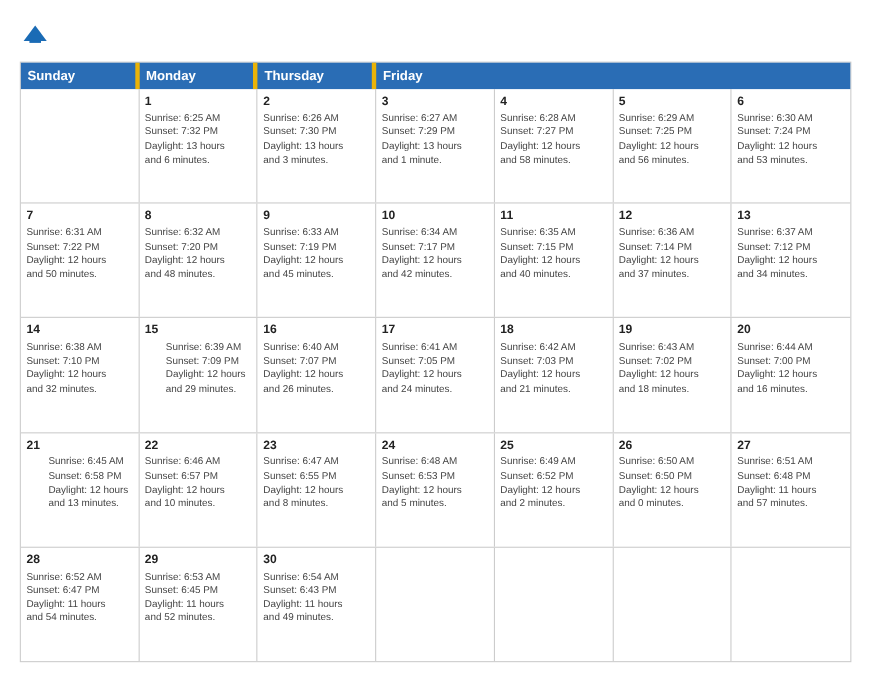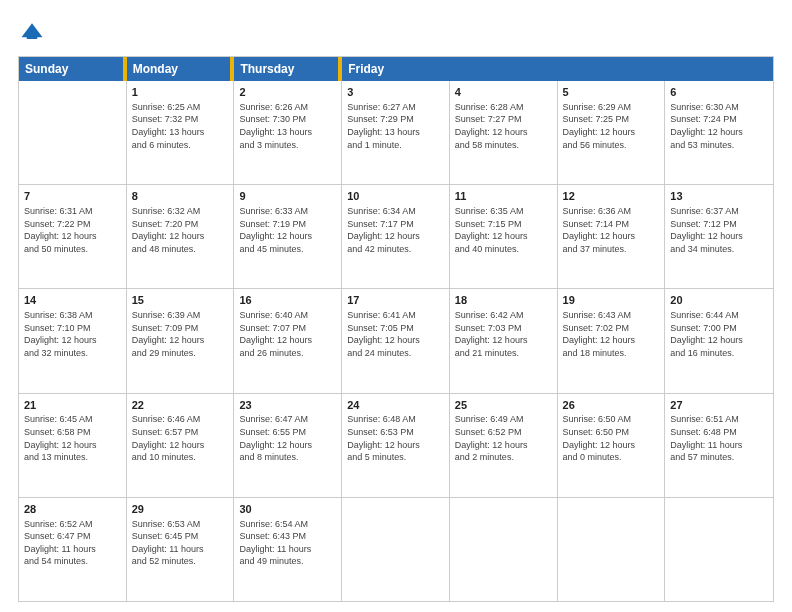--- a/index.html
+++ b/index.html
@@ -235,21 +235,21 @@
         <div class="cal-row">
           <div class="cal-cell">
             <span class="day-num">14</span>
             <div class="cell-info" style="white-space: pre-line;">Sunrise: 6:38 AM
 Sunset: 7:10 PM
 Daylight: 12 hours
 and 32 minutes.</div>
           </div>
           <div class="cal-cell">
             <span class="day-num">15</span>
-            <div class="cell-info" style="white-space: pre-line;">Sunrise: 6:39 AM
+            <div class="cell-info" style="white-space: pre-line; margin-left: 19px;">Sunrise: 6:39 AM
 Sunset: 7:09 PM
 Daylight: 12 hours
 and 29 minutes.</div>
           </div>
           <div class="cal-cell">
             <span class="day-num">16</span>
             <div class="cell-info" style="white-space: pre-line;">Sunrise: 6:40 AM
 Sunset: 7:07 PM
 Daylight: 12 hours
 and 26 minutes.</div>
@@ -279,21 +279,21 @@
             <span class="day-num">20</span>
             <div class="cell-info" style="white-space: pre-line;">Sunrise: 6:44 AM
 Sunset: 7:00 PM
 Daylight: 12 hours
 and 16 minutes.</div>
           </div>
         </div>
         <div class="cal-row">
           <div class="cal-cell">
             <span class="day-num">21</span>
-            <div class="cell-info" style="white-space: pre-line;">Sunrise: 6:45 AM
+            <div class="cell-info" style="white-space: pre-line; margin-left: 20px;">Sunrise: 6:45 AM
 Sunset: 6:58 PM
 Daylight: 12 hours
 and 13 minutes.</div>
           </div>
           <div class="cal-cell">
             <span class="day-num">22</span>
             <div class="cell-info" style="white-space: pre-line;">Sunrise: 6:46 AM
 Sunset: 6:57 PM
 Daylight: 12 hours
 and 10 minutes.</div>

